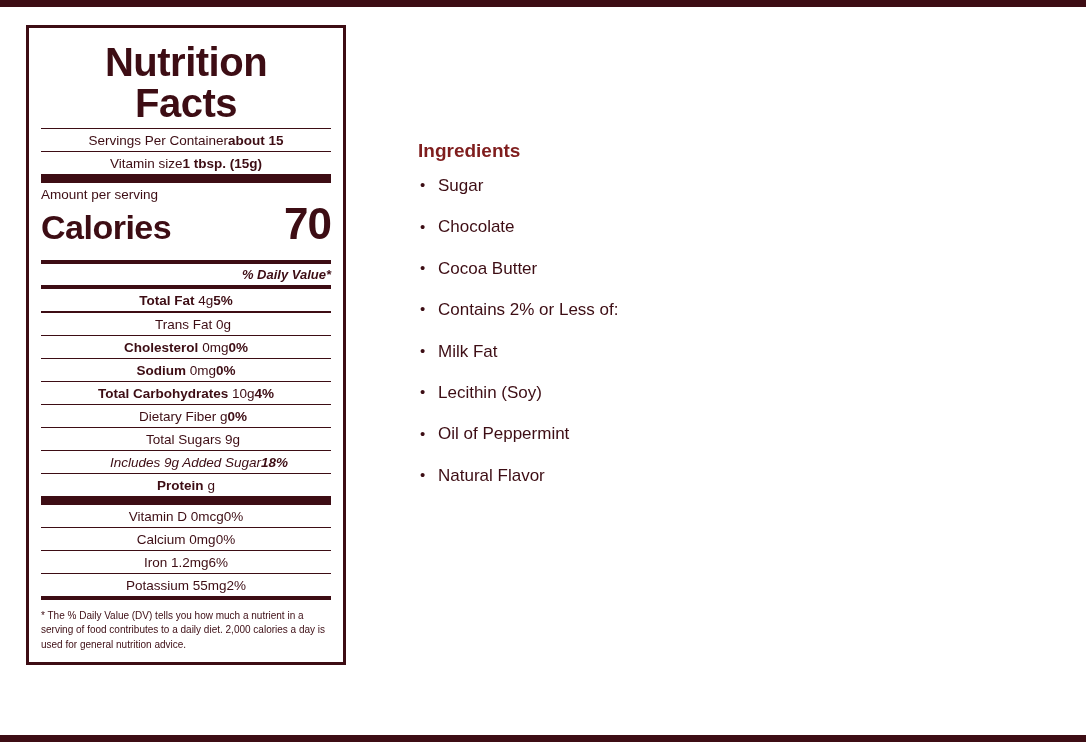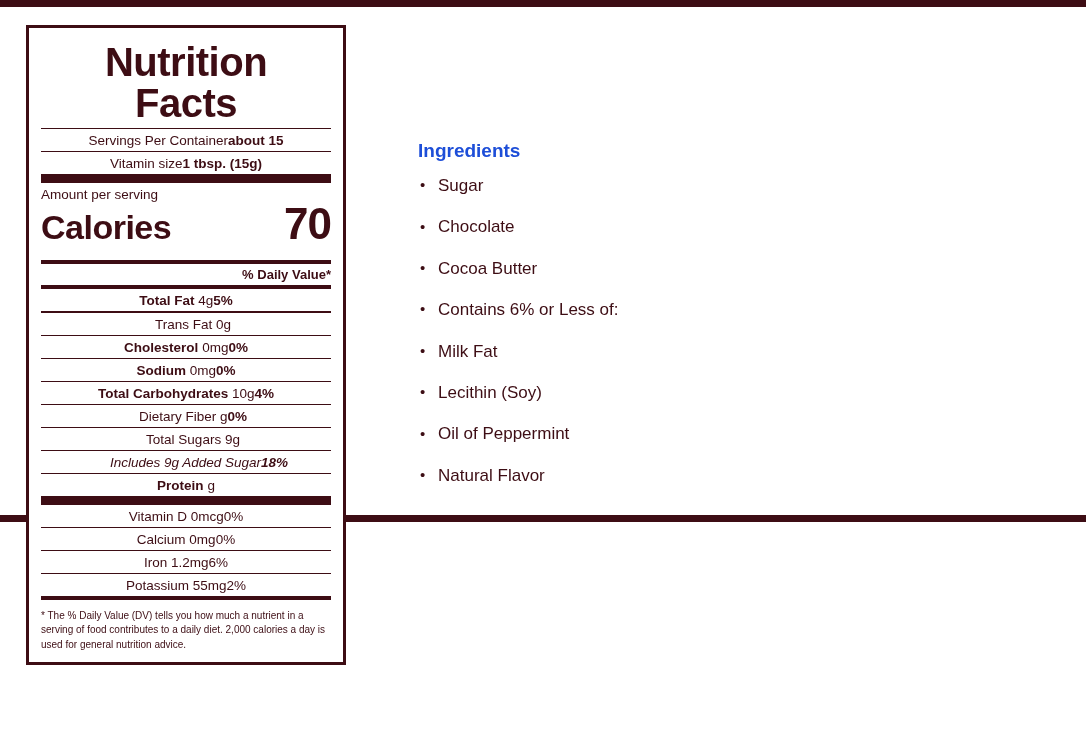--- a/index.html
+++ b/index.html
@@ -10,21 +10,21 @@
     width: 1086px;
     height: 742px;
     background: #ffffff;
     font-family: "Liberation Sans", sans-serif;
     color: #3d0d14;
     overflow: hidden;
   }
   .page {
     position: relative;
     width: 1086px;
-    height: 522px;
+    height: 742px;
     box-sizing: border-box;
     border-top: 7px solid #3d0d14;
     border-bottom: 7px solid #3d0d14;
     background: #ffffff;
   }
   .content {
     position: relative;
     padding: 18px 0 0 26px;
     display: flex;
     align-items: flex-start;
@@ -87,39 +87,40 @@
     font-size: 44px;
     font-weight: bold;
     line-height: 1;
     letter-spacing: -1px;
   }
   .dv-head {
     text-align: right;
     font-size: 13px;
     font-weight: bold;
     padding: 3px 0 3px 0;
+    font-style: italic;
   }
   .indent1 { padding-left: 14px; }
   .indent2 { padding-left: 26px; font-style: italic; }
 
   .nf-footnote {
     font-size: 10px;
     line-height: 1.45;
     padding-top: 9px;
   }
 
   
   .ingredients {
     margin-left: 72px;
     margin-top: 115px;
   }
   .ing-title {
     font-size: 19px;
     font-weight: bold;
-    color: #1d4ed8;
+    color: #7f1d1d;
     margin: 0 0 14px 0;
   }
   .ing-list {
     list-style: none;
     margin: 0;
     padding: 0;
   }
   .ing-list li {
     font-size: 17px;
     color: #3d0d14;
@@ -263,21 +264,21 @@
 
       <div class="nf-footnote">* The % Daily Value (DV) tells you how much a nutrient in a serving of food contributes to a daily diet. 2,000 calories a day is used for general nutrition advice.</div>
     </div>
 
     <div class="ingredients">
       <div class="ing-title">Ingredients</div>
       <ul class="ing-list">
         <li><span class="bullet">•</span><span>Sugar</span></li>
         <li><span class="bullet">•</span><span>Chocolate</span></li>
         <li><span class="bullet">•</span><span>Cocoa Butter</span></li>
-        <li><span class="bullet">•</span><span>Contains 6% or Less of:</span></li>
+        <li><span class="bullet">•</span><span>Contains 2% or Less of:</span></li>
         <li><span class="bullet">•</span><span>Milk Fat</span></li>
         <li><span class="bullet">•</span><span>Lecithin (Soy)</span></li>
         <li><span class="bullet">•</span><span>Oil of Peppermint</span></li>
         <li><span class="bullet">•</span><span>Natural Flavor</span></li>
       </ul>
     </div>
 
   </div>
 </div>
 

